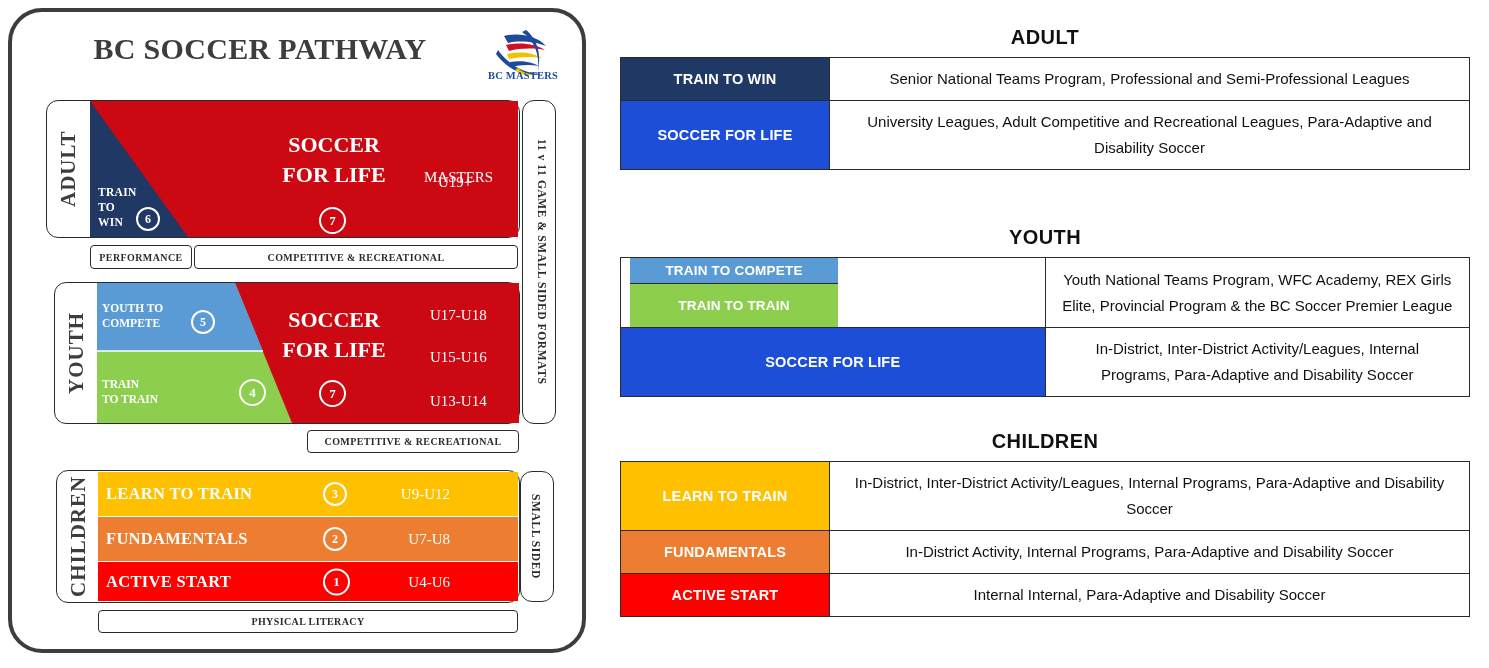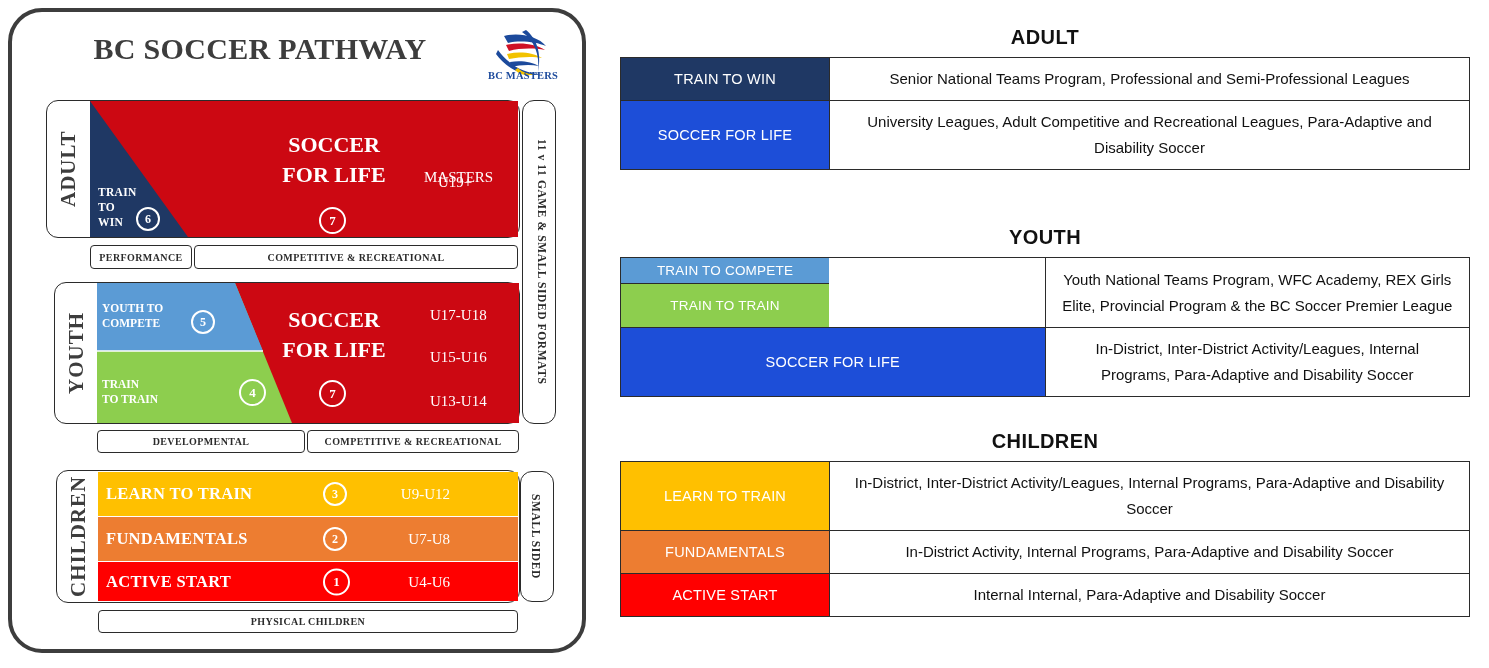--- a/index.html
+++ b/index.html
@@ -244,23 +244,24 @@
   .tbl td {
     border: 1.2px solid #2b2b2b;
     padding: 0;
     vertical-align: middle;
   }
   .tbl .cat {
     width: 200px;
     text-align: center;
     color: #ffffff;
     font-size: 14.5px;
-    font-weight: normal;
+    font-weight: bold;
     letter-spacing: 0.2px;
     padding: 6px 4px;
+    margin-left: 9px;
   }
   .tbl .cat.small { font-size: 13.5px; }
   .tbl .desc {
     text-align: center;
     font-size: 15px;
     color: #111111;
     line-height: 26px;
     padding: 8px 14px;
   }
   .bg-navy  { background: #1F3864; }
@@ -343,21 +344,20 @@
   </div>
   <div id="youth-num4" class="stage-num big">4</div>
   <div id="youth-sfl" class="band-title">
     <div>SOCCER</div>
     <div>FOR LIFE</div>
   </div>
   <div id="youth-num7" class="stage-num big">7</div>
   <div id="youth-u1718">U17-U18</div>
   <div id="youth-u1516">U15-U16</div>
   <div id="youth-u1314">U13-U14</div>
-  <div id="youth-foot-dev" class="footer-box">DEVELOPMENTAL</div>
   <div id="youth-foot-comp" class="footer-box">COMPETITIVE &amp; RECREATIONAL</div>
 
   <div class="vert-label" id="adult-youth-vert" style="left:510px; top:88px; width:34px; height:324px;">
     <span>11 v 11 GAME &amp; SMALL SIDED FORMATS</span>
   </div>
 
   <div id="children-group" class="group-box"></div>
   <div id="children-age-label" class="age-label">CHILDREN</div>
 
   <div id="child-band-1" class="child-band">
@@ -372,21 +372,21 @@
   </div>
   <div id="child-band-3" class="child-band">
     <div class="child-band-title">ACTIVE START</div>
     <div class="child-band-num stage-num big">1</div>
     <div class="child-band-age">U4-U6</div>
   </div>
 
   <div id="children-vert" class="vert-label">
     <span>SMALL SIDED</span>
   </div>
-  <div id="children-foot" class="footer-box">PHYSICAL CHILDREN</div>
+  <div id="children-foot" class="footer-box">PHYSICAL LITERACY</div>
 
 </div>
 
 <div id="right-panel">
 
   <div class="tbl-section" id="sec-adult">
     <div class="tbl-heading">ADULT</div>
     <table class="tbl">
       <tbody>
         <tr>

